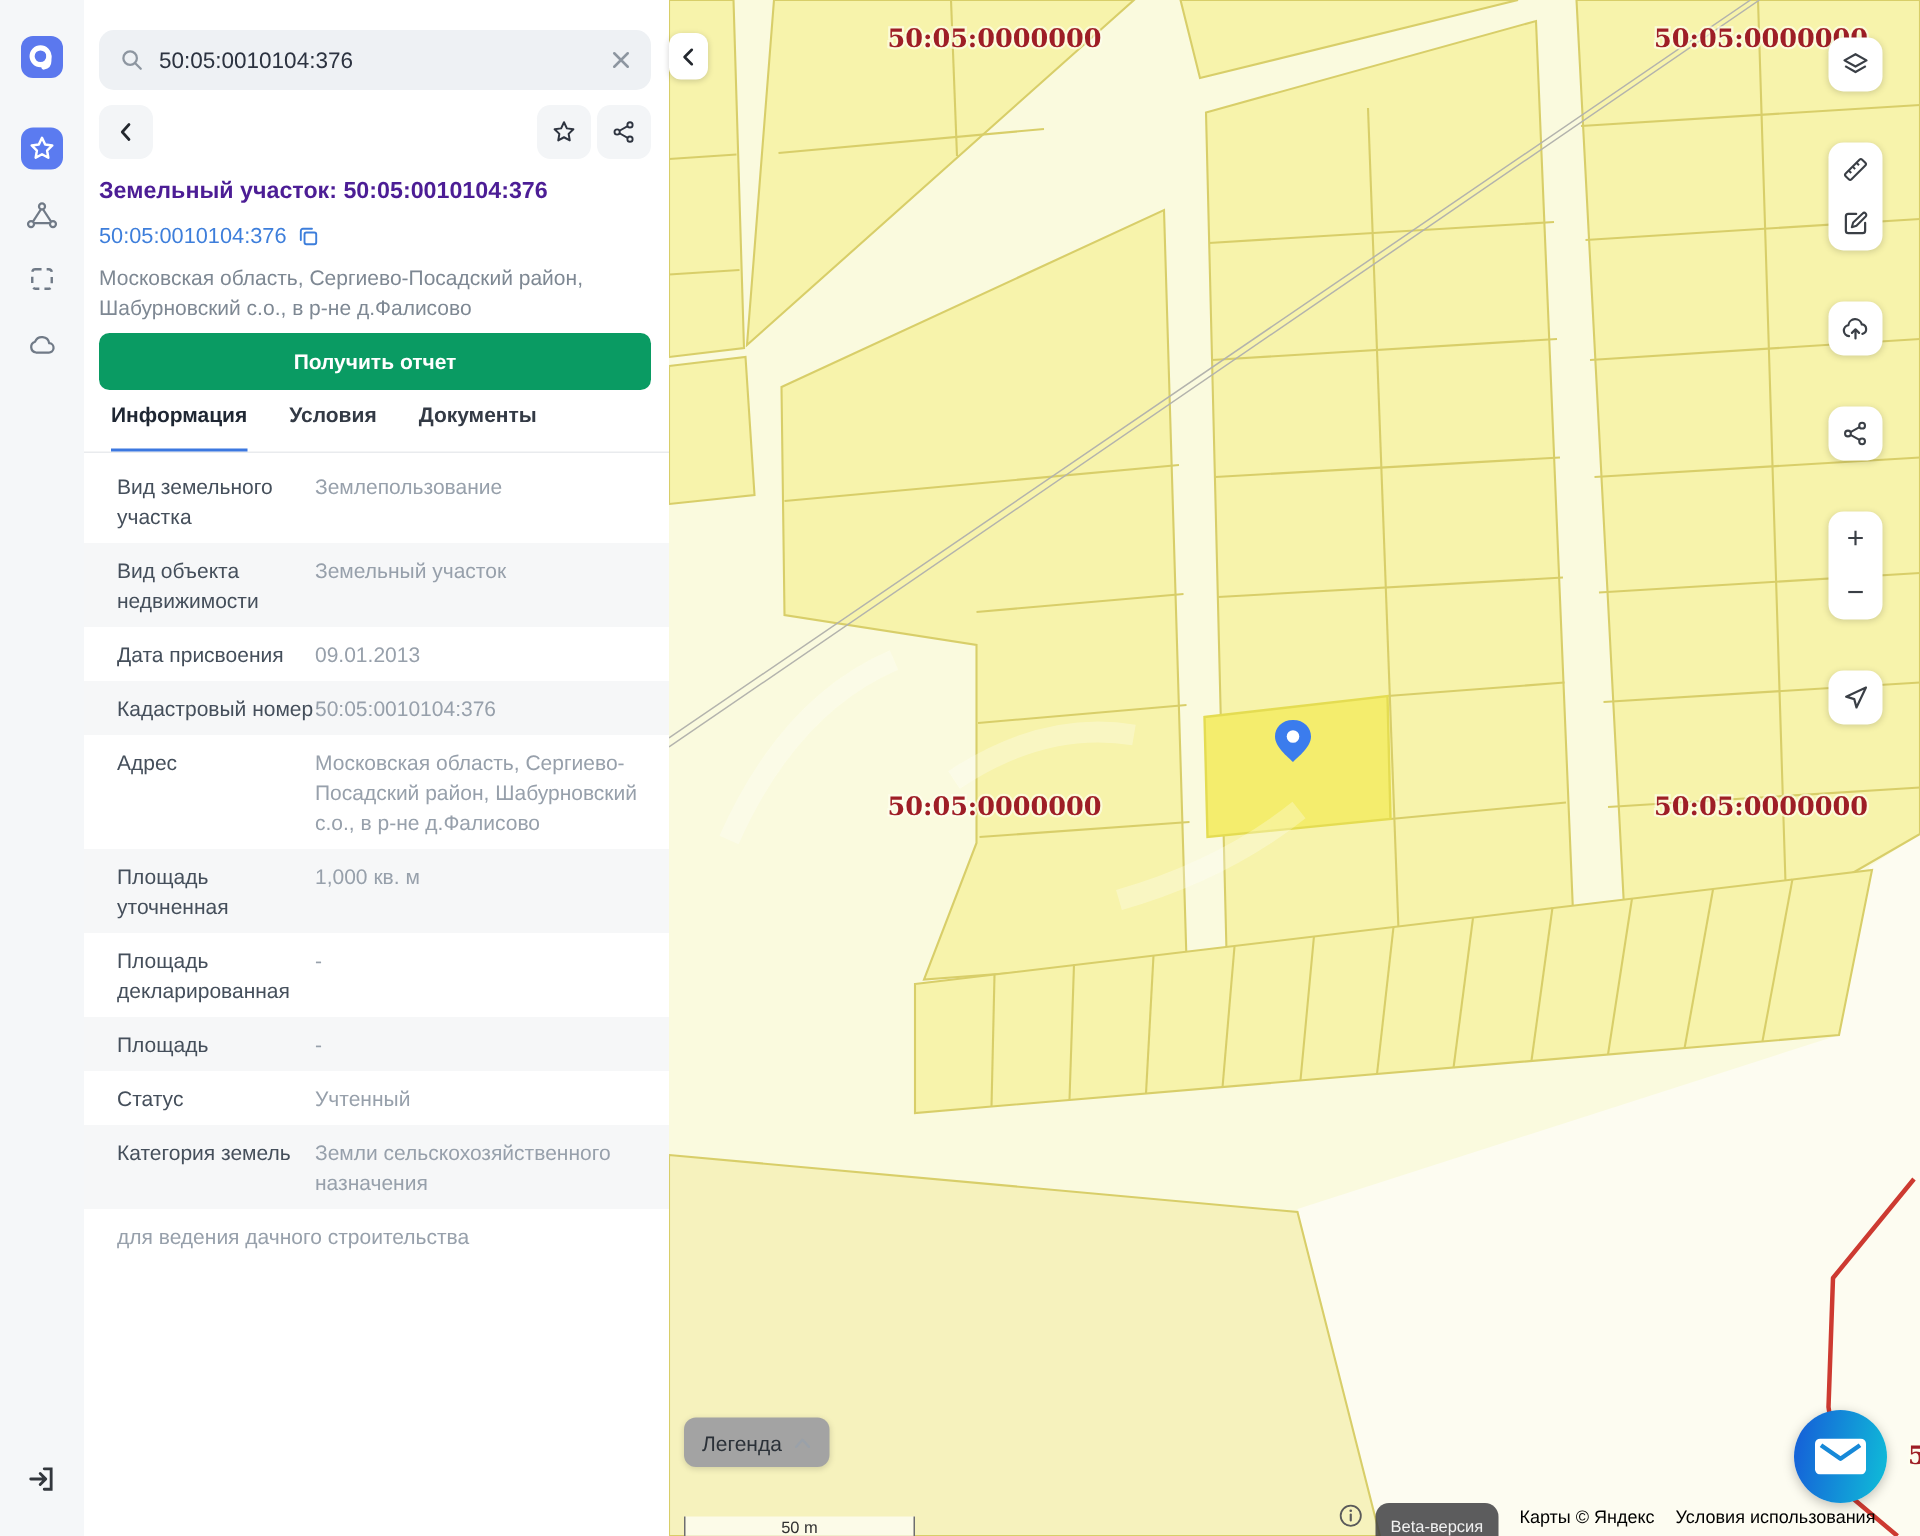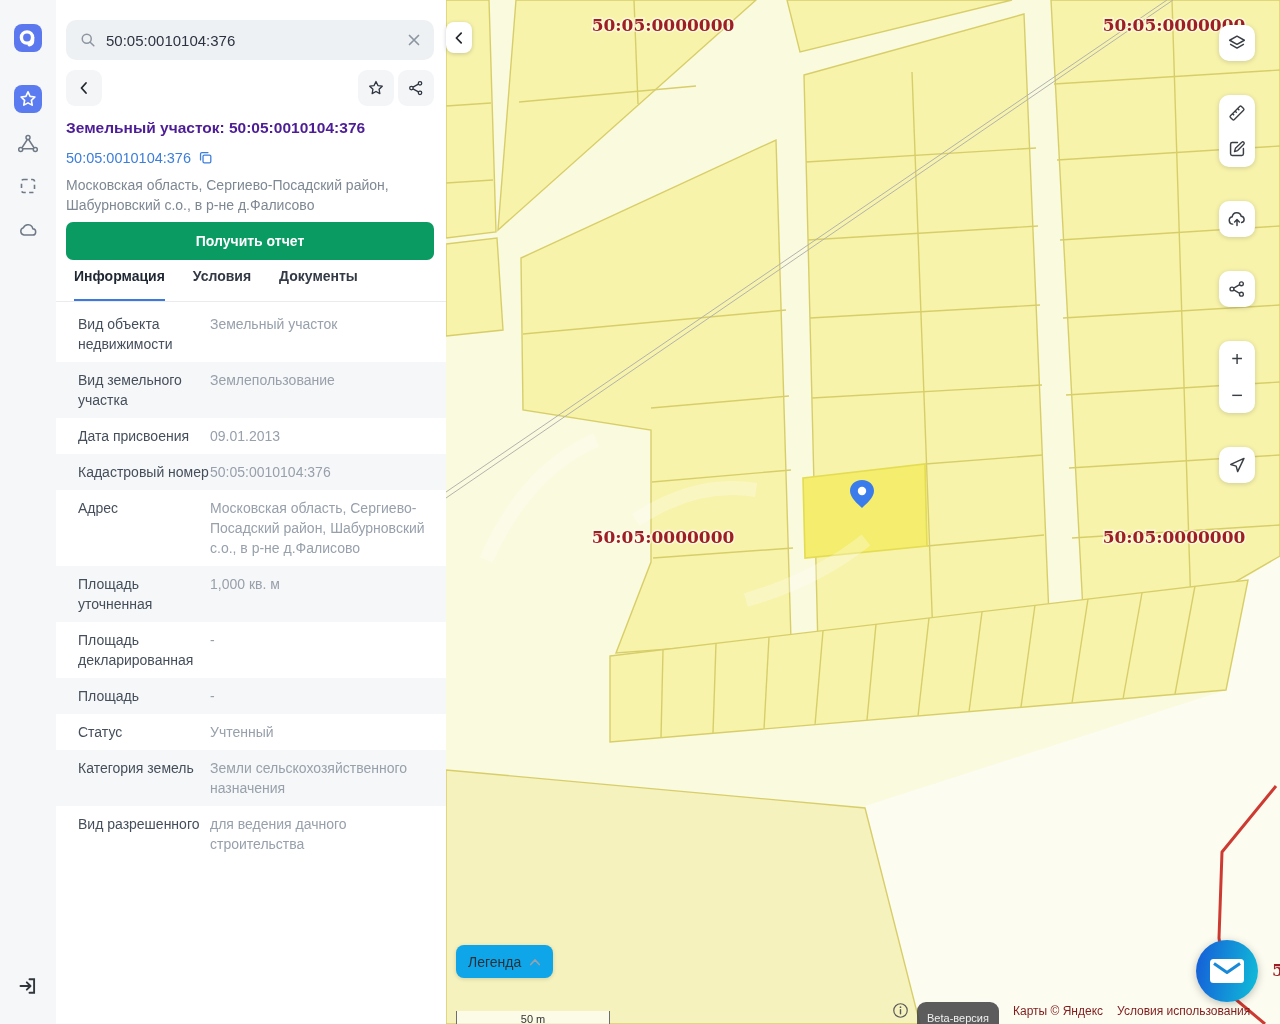--- a/index.html
+++ b/index.html
@@ -62,34 +62,34 @@
   
   .tool { position:absolute; left:1219px; width:36px; background:#fff; border-radius:10px;
     box-shadow:0 1px 5px rgba(0,0,0,.16); z-index:25; display:flex; flex-direction:column;
     align-items:center; }
   .tool button { width:36px; height:36px; background:transparent; border:none;
     color:#3a3f46; display:flex; align-items:center; justify-content:center; cursor:pointer; }
   .zoom-glyph { font-size:20px; color:#3a3f46; line-height:1; }
 
   
   .legend-btn { position:absolute; left:456px; top:945px; height:33px; padding:0 12px;
-    background:#0ea5e9; border:none; border-radius:8px; box-shadow:0 1px 4px rgba(0,0,0,.15);
+    background:#a3a3a3; border:none; border-radius:8px; box-shadow:0 1px 4px rgba(0,0,0,.15);
     display:flex; align-items:center; gap:8px; font-size:14px; color:#2b3138;
     z-index:25; cursor:pointer; font-family:"Liberation Sans",sans-serif; }
   .scalebar { position:absolute; left:456px; top:995px; width:154px; height:17px;
     background:rgba(255,255,255,.65); border-left:1.5px solid #6e6e6e;
     border-right:1.5px solid #6e6e6e; border-bottom:1.5px solid #6e6e6e;
     display:flex; align-items:center; justify-content:center; z-index:25;
     font-size:11px; color:#333;margin-top:16px; }
   .beta-badge { position:absolute; left:917px; top:1002px; height:18px; padding:16px 10px;
     background:rgba(63,64,67,.85); color:#f1f1f1; border-radius:9px; font-size:11px;
     display:flex; align-items:center; z-index:25; }
   .info-circ { position:absolute; left:891px; top:1001px; z-index:25; color:#5a5a5a; }
   .attribution { position:absolute; left:1013px; top:1004px; z-index:25; font-size:12px;
-    color:#7f1d1d; display:flex; gap:14px; white-space:nowrap; }
+    color:#000000; display:flex; gap:14px; white-space:nowrap; }
   .attribution span { cursor:pointer; }
   .chat-btn { position:absolute; left:1196px; top:940px; width:62px; height:62px;
     border-radius:50%; border:none; cursor:pointer; z-index:26;
     background:linear-gradient(100deg,#1565d8 10%, #10b5d8 90%);
     box-shadow:0 2px 8px rgba(0,0,0,.25);
     display:flex; align-items:center; justify-content:center; }
 </style>
 </head>
 <body>
 
@@ -180,28 +180,28 @@
   <button class="report-btn">Получить отчет</button>
 
   <div class="tabs">
     <div class="tab active">Информация</div>
     <div class="tab">Условия</div>
     <div class="tab">Документы</div>
   </div>
 
   <div class="info-table">
     <div class="row">
+      <div class="lbl">Вид земельного участка</div>
+      <div class="val">Землепользование</div>
+    </div>
+    <div class="row">
       <div class="lbl">Вид объекта недвижимости</div>
       <div class="val">Земельный участок</div>
     </div>
     <div class="row">
-      <div class="lbl">Вид земельного участка</div>
-      <div class="val">Землепользование</div>
-    </div>
-    <div class="row">
       <div class="lbl">Дата присвоения</div>
       <div class="val">09.01.2013</div>
     </div>
     <div class="row">
       <div class="lbl">Кадастровый номер</div>
       <div class="val">50:05:0010104:376</div>
     </div>
     <div class="row">
       <div class="lbl">Адрес</div>
       <div class="val">Московская область, Сергиево-Посадский район, Шабурновский с.о., в р-не д.Фалисово</div>
@@ -220,21 +220,20 @@
     </div>
     <div class="row">
       <div class="lbl">Статус</div>
       <div class="val">Учтенный</div>
     </div>
     <div class="row">
       <div class="lbl">Категория земель</div>
       <div class="val">Земли сельскохозяйственного назначения</div>
     </div>
     <div class="row">
-      <div class="lbl">Вид разрешенного</div>
       <div class="val">для ведения дачного строительства</div>
     </div>
   </div>
   <div class="panel-fade"></div>
 </div>
 
 <div class="map">
 <svg width="834" height="1024" viewBox="0 0 834 1024">
 
   <rect x="0" y="0" width="834" height="1024" fill="#fafade"></rect>

